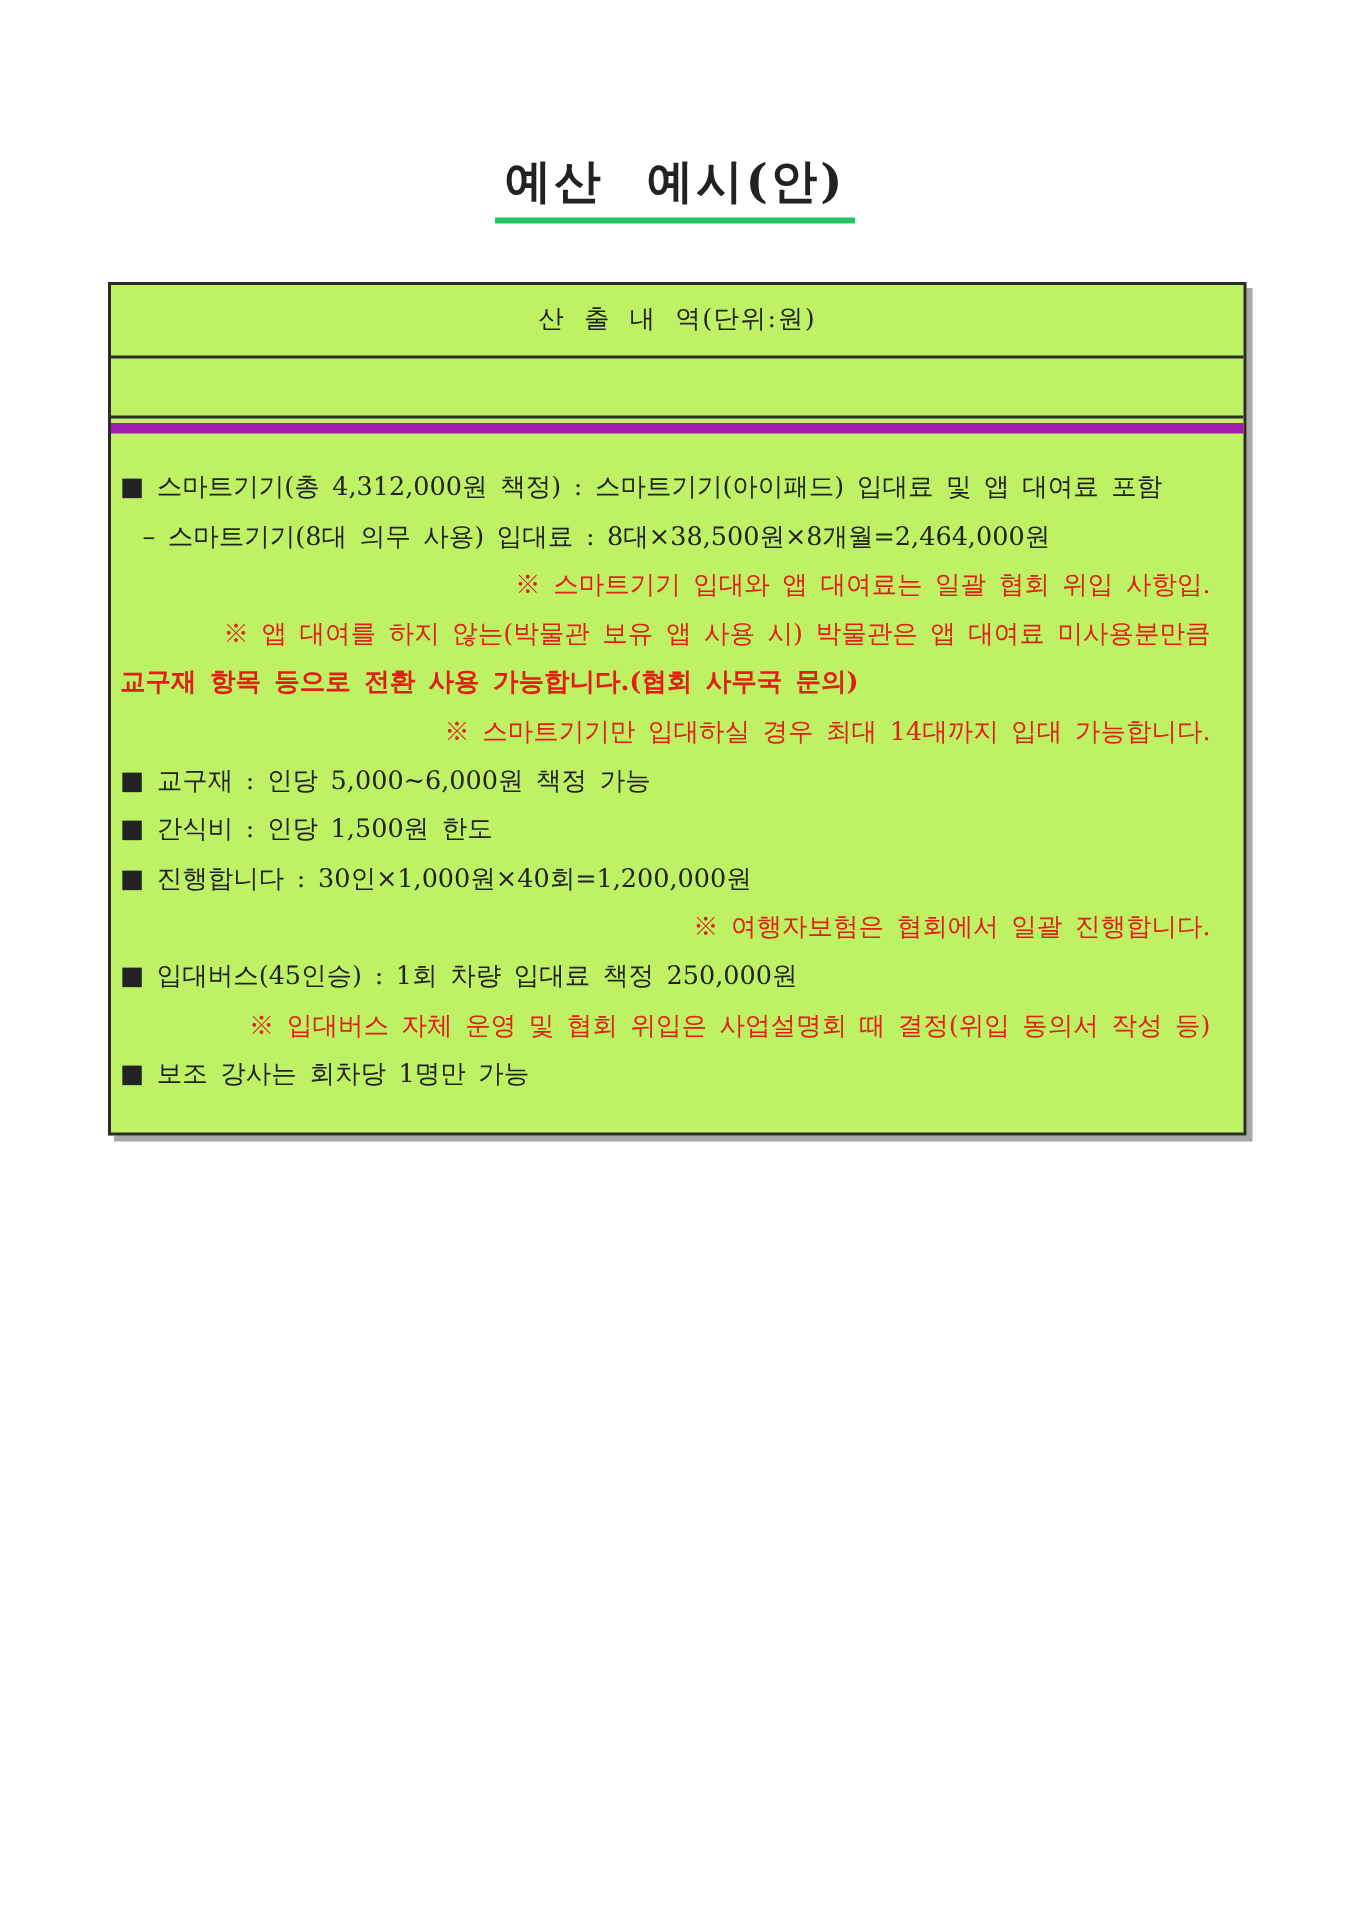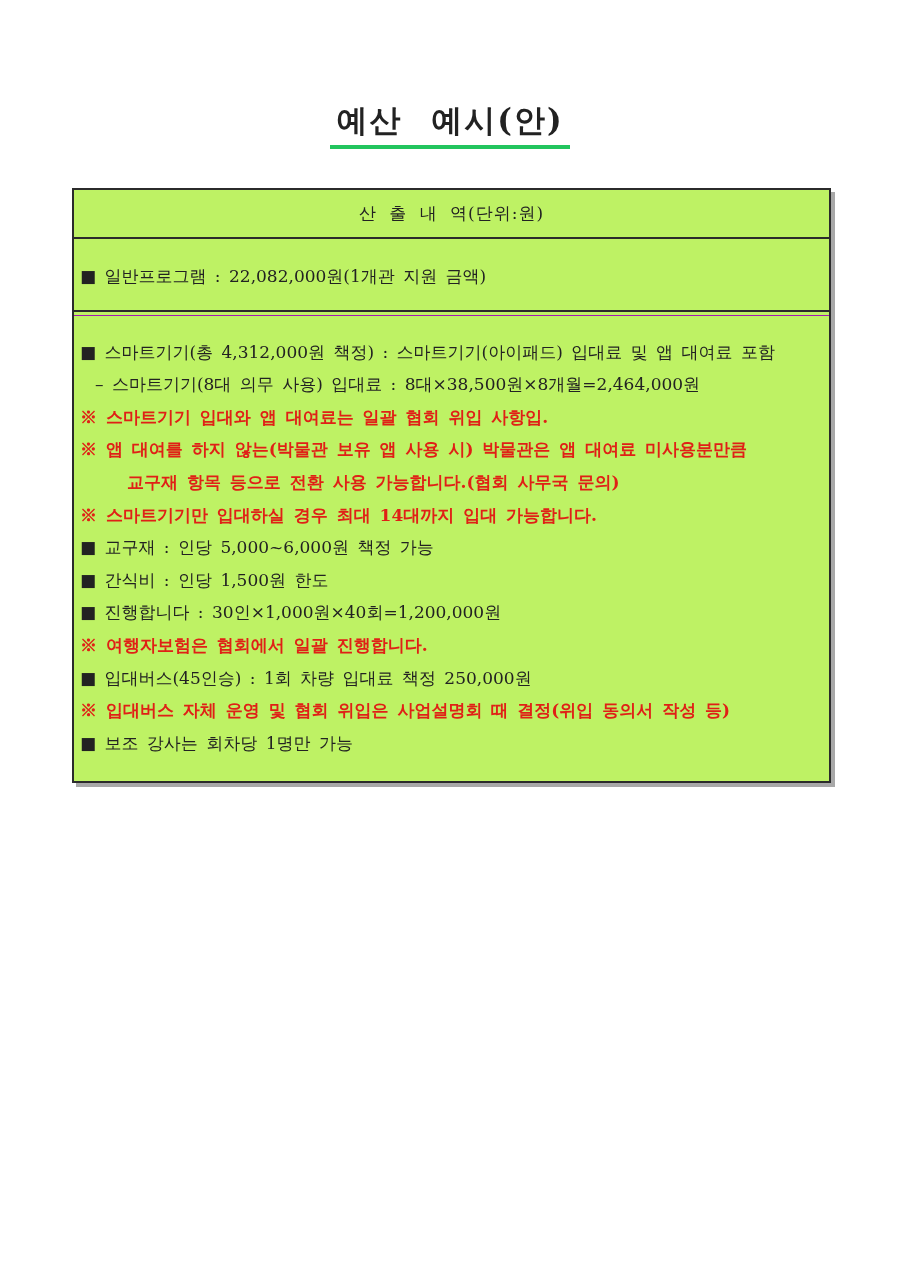--- a/index.html
+++ b/index.html
@@ -35,47 +35,46 @@
     text-align:center;
     border-bottom:2px solid #2b2b2b;
     letter-spacing:1px; word-spacing:6px;
   }
   .sec1 {
     padding:21px 8px 17px 6px;
     border-bottom:2px solid #2b2b2b;
   }
   .row-gap { height:3px; }
   .sec2 {
-    border-top:1px solid #a21caf;
+    border-top:7px solid #a21caf;
     padding:20px 22px 22px 6px;
   }
   .ln {
     line-height:32.6px;
     word-spacing:3px;
     white-space:nowrap;
   }
   .ln.dash { margin-left:15px; }
-  .ln.note { color:var(--red,#e02016); font-weight:bold; }
-  .ln.cont { margin-left:47px; color:var(--red,#e02016); font-weight:bold; }
+  .ln.note { margin-left:25px; color:var(--red,#e02016); font-weight:normal;text-align:right; }
+  .ln.cont { color:var(--red,#e02016); font-weight:bold; }
 </style>
 </head>
 <body>
 
 <div class="page">
 
   <div class="title-wrap">
     <span class="title">예산 예시(안)</span>
   </div>
 
   <div class="budget-table">
 
     <div class="thead">산 출 내 역(단위:원)</div>
 
     <div class="sec1">
-      <div class="ln">■ 일반프로그램 : 22,082,000원(1개관 지원 금액)</div>
     </div>
 
     <div class="row-gap"></div>
 
     <div class="sec2">
       <div class="ln">■ 스마트기기(총 4,312,000원 책정) : 스마트기기(아이패드) 입대료 및 앱 대여료 포함</div>
       <div class="ln dash">– 스마트기기(8대 의무 사용) 입대료 : 8대×38,500원×8개월=2,464,000원</div>
       <div class="ln note">※ 스마트기기 입대와 앱 대여료는 일괄 협회 위입 사항입.</div>
       <div class="ln note">※ 앱 대여를 하지 않는(박물관 보유 앱 사용 시) 박물관은 앱 대여료 미사용분만큼</div>
       <div class="ln cont">교구재 항목 등으로 전환 사용 가능합니다.(협회 사무국 문의)</div>

